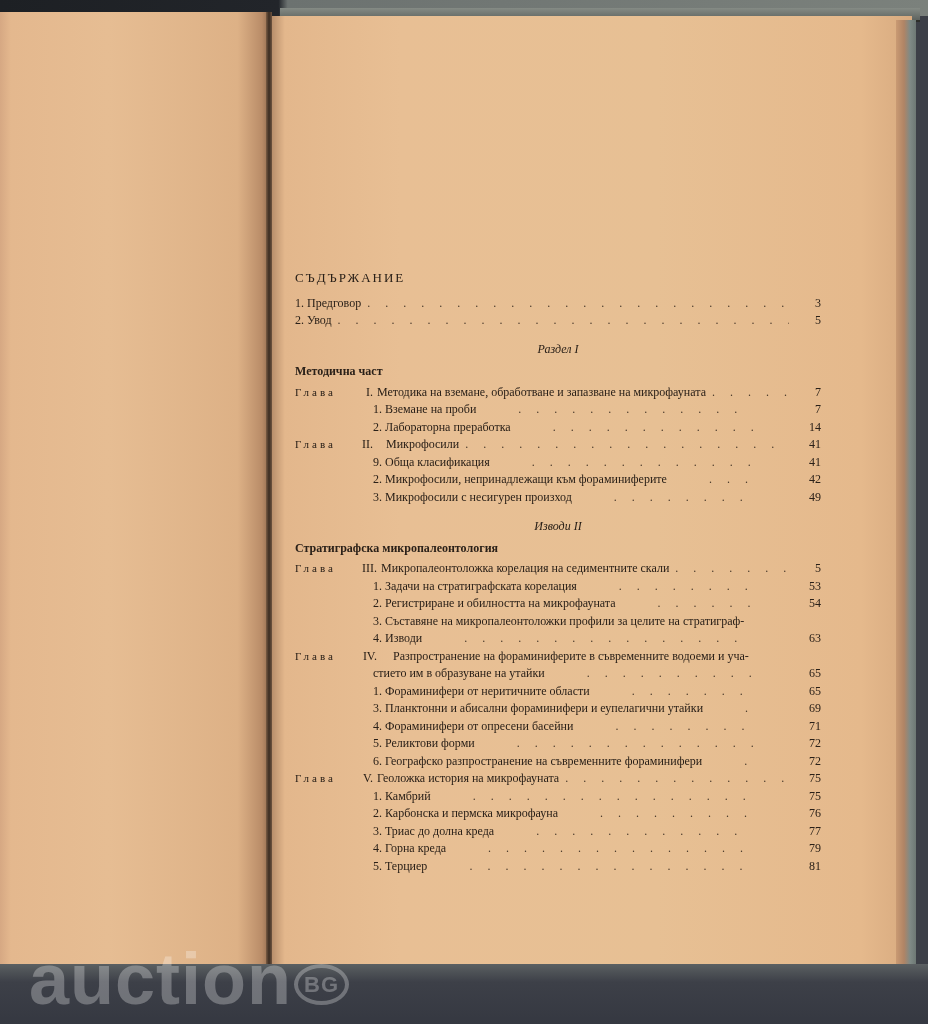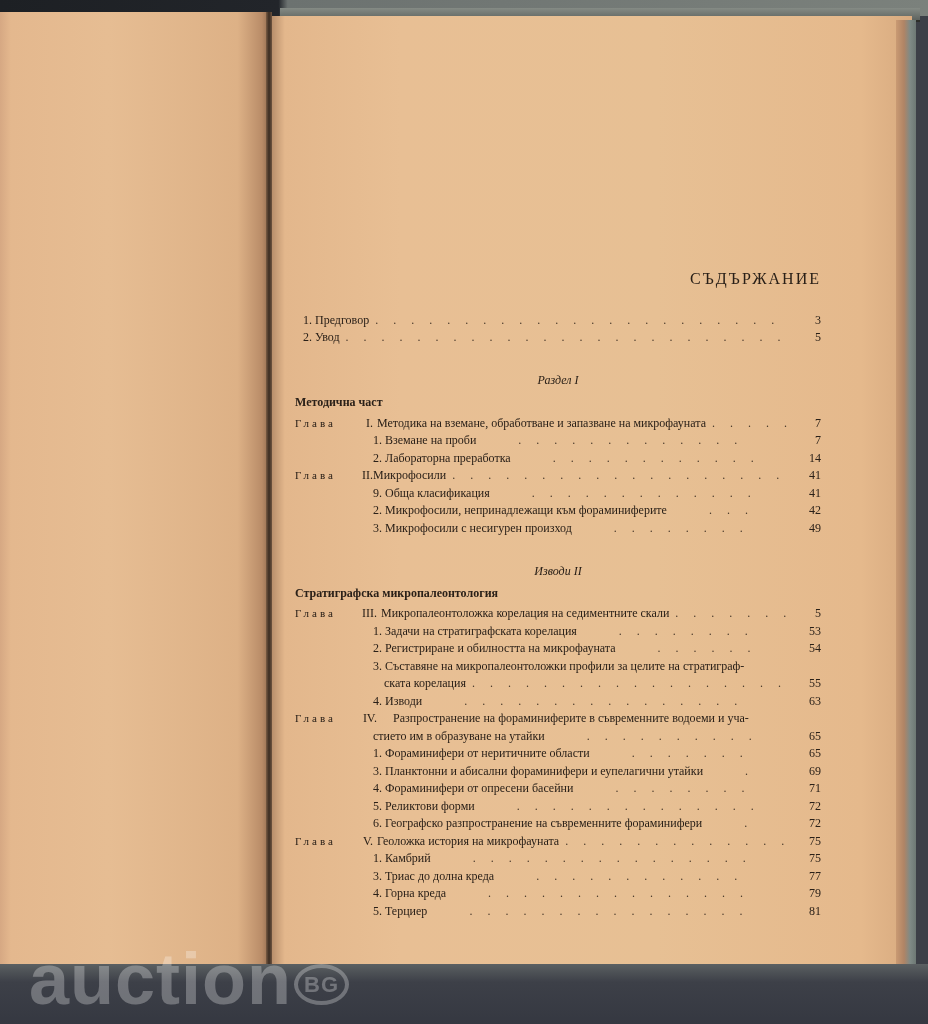--- a/index.html
+++ b/index.html
@@ -38,32 +38,32 @@
     position:absolute; left:0; top:964px; width:928px; height:60px;
     background:linear-gradient(180deg,#5b6062 0%,#3d4048 30%,#353841 100%);
   }
   .watermark {
     position:absolute; left:29px; top:938px; font-family:"Liberation Sans",sans-serif;
     font-size:72px; font-weight:bold; color:rgba(255,255,255,0.28); letter-spacing:1px;
   }
   .watermark .bg { font-size:22px; vertical-align:middle; border:4px solid rgba(255,255,255,0.28); border-radius:50%; padding:4px 6px; margin-left:2px; }
 
   .toc { position:absolute; left:295px; top:270px; width:526px; color:#2a2018; font-size:12px; }
-  .toc-title { text-align:right; font-size:16px; letter-spacing:2px; margin-bottom:22px; }
+  .toc-title { text-align:left; font-size:13px; letter-spacing:2px; margin-bottom:7px; }
   .row { display:flex; align-items:flex-end; height:17.5px; line-height:15px; white-space:nowrap; }
   .row .chap { width:64px; letter-spacing:3px; font-size:11px; }
   .row .roman { flex:none; }
   .row .label { flex:none; }
   .row .dots { flex:1; overflow:hidden; margin:0 6px; letter-spacing:6px; color:#4a3a2c; }
   .row .dots::before { content:". . . . . . . . . . . . . . . . . . . . . . . . . . . . . . . . . . . . . . . . . . . . . . . . . . . . . . . . . . . ."; }
   .row .page { width:26px; text-align:right; flex:none; }
-  .indent-chap { padding-left:0;margin-left:8px; }
+  .indent-chap { padding-left:0; }
   .indent-sub { padding-left:78px;gap:36px; }
   .indent-cont { padding-left:89px; }
-  .section-label { text-align:center; font-style:italic; font-size:12px; margin-top:28px; height:18px; }
+  .section-label { text-align:center; font-style:italic; font-size:12px; margin-top:14px; height:18px; }
   .section-title { text-align:left; font-weight:bold; font-size:12px; height:22px; line-height:22px; }
 </style>
 </head>
 <body>
 
 <div class="top-band"></div>
 <div class="cover-edge"></div>
 <div class="left-page"></div>
 <div class="right-page"></div>
 <div class="right-edge"></div>
@@ -100,21 +100,21 @@
       <span class="page">7</span>
   </div>
   <div class="row indent-sub">
     <span class="label">2. Лабораторна преработка</span>
       <span class="dots"></span>
       <span class="page">14</span>
   </div>
 
   <div class="row">
     <span class="chap">Глава</span>
-    <span class="roman" style="width:14px;text-align:right;margin-right:0">II.</span>
+    <span class="roman" style="width:14px;text-align:right;margin-right:13px">II.</span>
     <span class="label">Микрофосили</span>
       <span class="dots"></span>
       <span class="page">41</span>
   </div>
   <div class="row indent-sub">
     <span class="label">9. Обща класификация</span>
       <span class="dots"></span>
       <span class="page">41</span>
   </div>
   <div class="row indent-sub">
@@ -144,25 +144,20 @@
       <span class="page">53</span>
   </div>
   <div class="row indent-sub">
     <span class="label">2. Регистриране и обилността на микрофауната</span>
       <span class="dots"></span>
       <span class="page">54</span>
   </div>
   <div class="row indent-sub">
     <span class="label">3. Съставяне на микропалеонтоложки профили за целите на стратиграф-</span>
   </div>
-  <div class="row indent-cont">
-    <span class="label">ската корелация</span>
-      <span class="dots"></span>
-      <span class="page">55</span>
-  </div>
   <div class="row indent-sub">
     <span class="label">4. Изводи</span>
       <span class="dots"></span>
       <span class="page">63</span>
   </div>
 
   <div class="row">
     <span class="chap">Глава</span>
     <span class="roman" style="width:18px;text-align:right;margin-right:16px">IV.</span>
     <span class="label">Разпространение на фораминиферите в съвременните водоеми и уча-</span>
@@ -204,20 +199,25 @@
     <span class="label">Геоложка история на микрофауната</span>
       <span class="dots"></span>
       <span class="page">75</span>
   </div>
   <div class="row indent-sub">
     <span class="label">1. Камбрий</span>
       <span class="dots"></span>
       <span class="page">75</span>
   </div>
   <div class="row indent-sub">
+    <span class="label">2. Карбонска и пермска микрофауна</span>
+      <span class="dots"></span>
+      <span class="page">76</span>
+  </div>
+  <div class="row indent-sub">
     <span class="label">3. Триас до долна креда</span>
       <span class="dots"></span>
       <span class="page">77</span>
   </div>
   <div class="row indent-sub">
     <span class="label">4. Горна креда</span>
       <span class="dots"></span>
       <span class="page">79</span>
   </div>
   <div class="row indent-sub">

